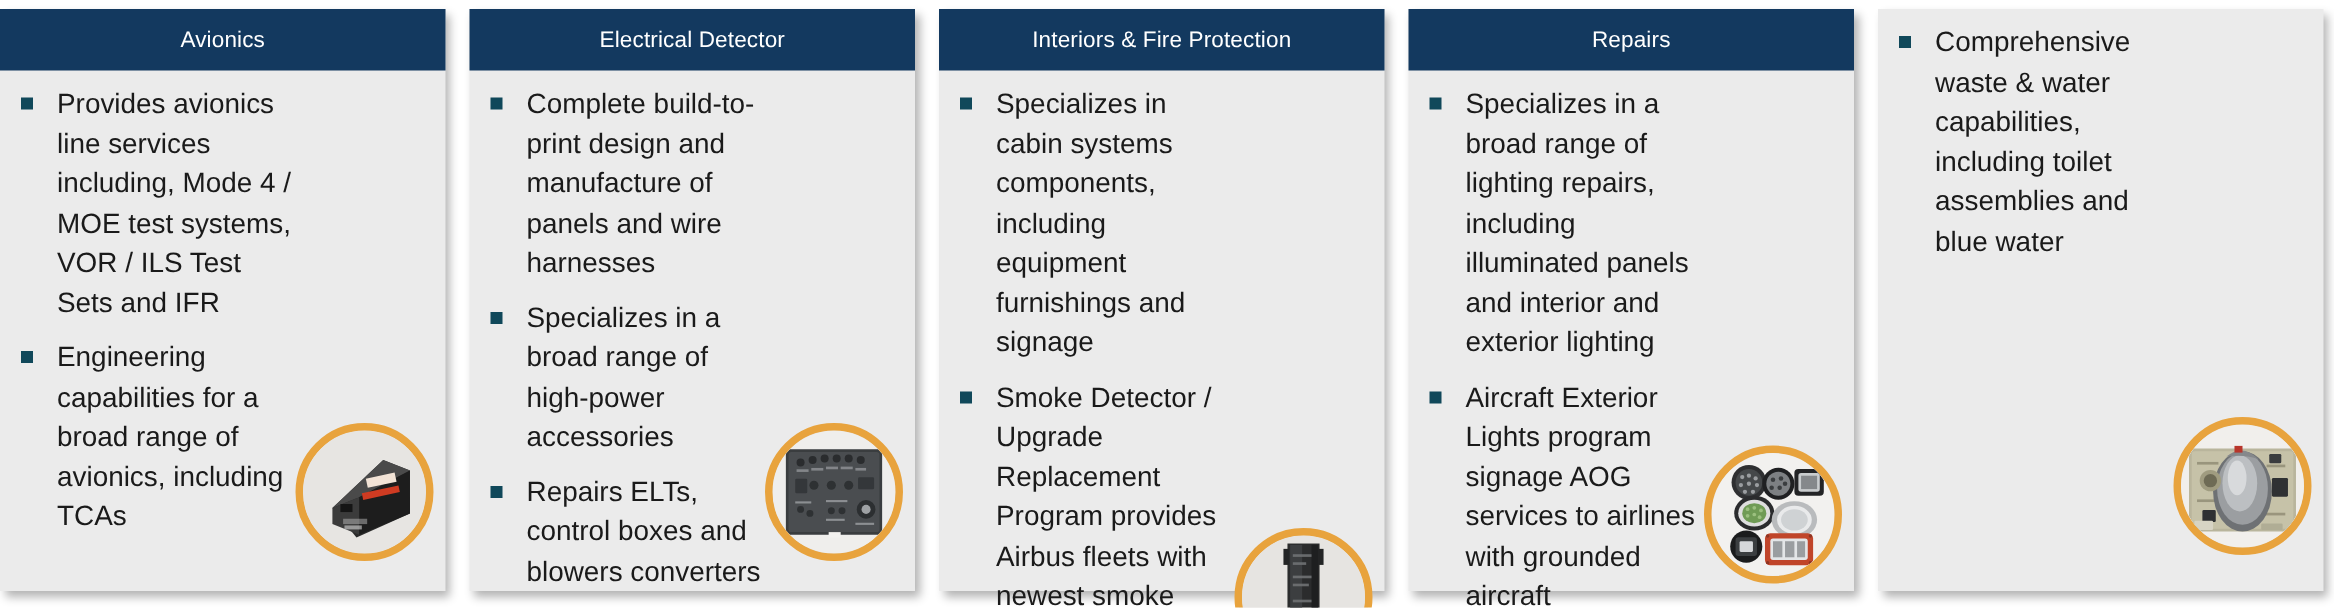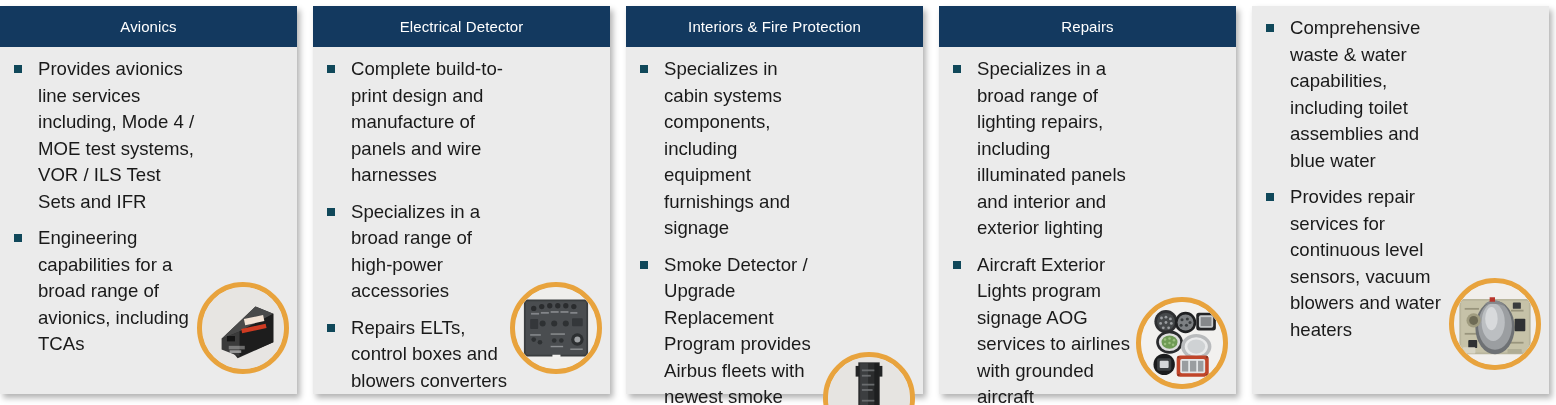--- a/index.html
+++ b/index.html
@@ -373,24 +373,20 @@
     </div>
   </div>
 
   <div class="card card-5">
     <div class="card-body">
       <ul class="bullets">
         <li class="bullet-item">
           <span class="bullet-marker"></span>
           <span>Comprehensive waste &amp; water capabilities, including toilet assemblies and blue water</span>
         </li>
-        <li class="bullet-item">
-          <span class="bullet-marker"></span>
-          <span>Provides repair services for continuous level sensors, vacuum blowers and water heaters</span>
-        </li>
       </ul>
       <div class="photo-wrap">
         <div class="photo-circle">
           <div class="photo-inner">
             <svg viewBox="0 0 92 92" preserveAspectRatio="xMidYMid slice">
               <rect x="0" y="0" width="92" height="92" fill="#f1efec"></rect>
               <rect x="6" y="18" width="80" height="62" rx="3" fill="#b9b59c"></rect>
               <rect x="8" y="20" width="76" height="58" rx="2" fill="#c6c2a8"></rect>
               <g fill="#8e8a72" opacity="0.8">
                 <rect x="12" y="28" width="16" height="2"></rect>

